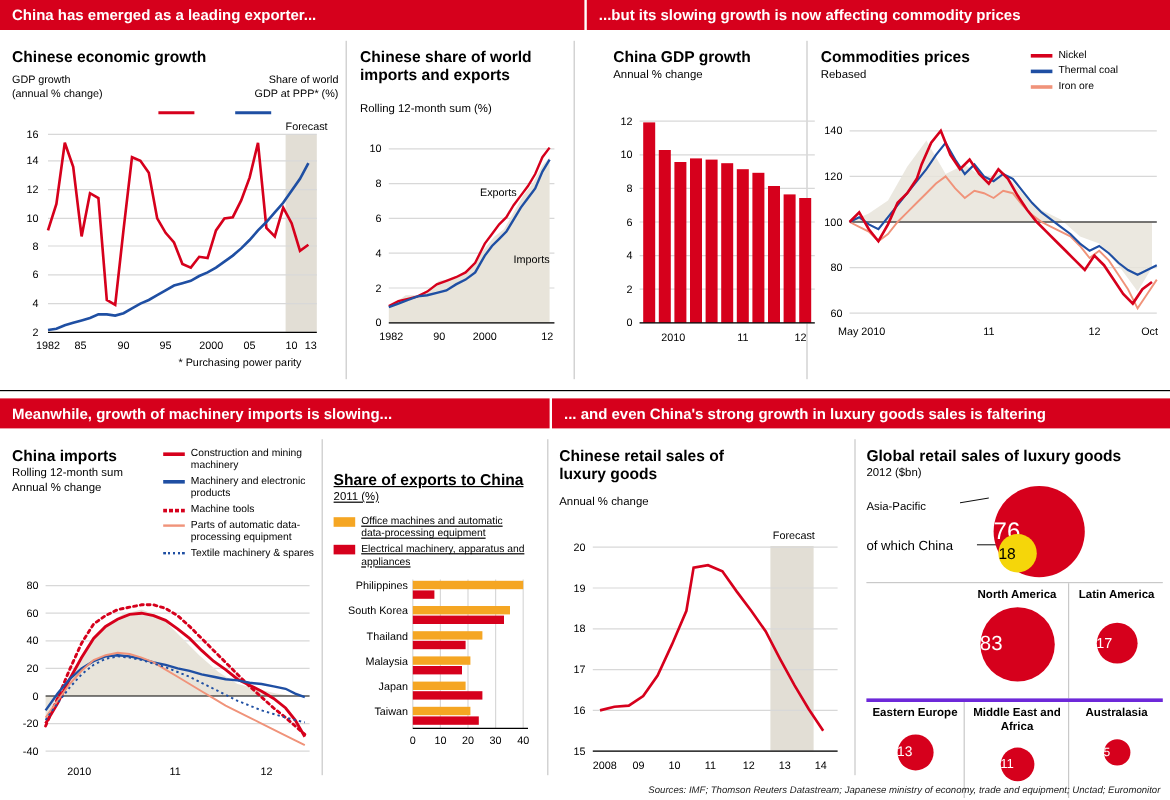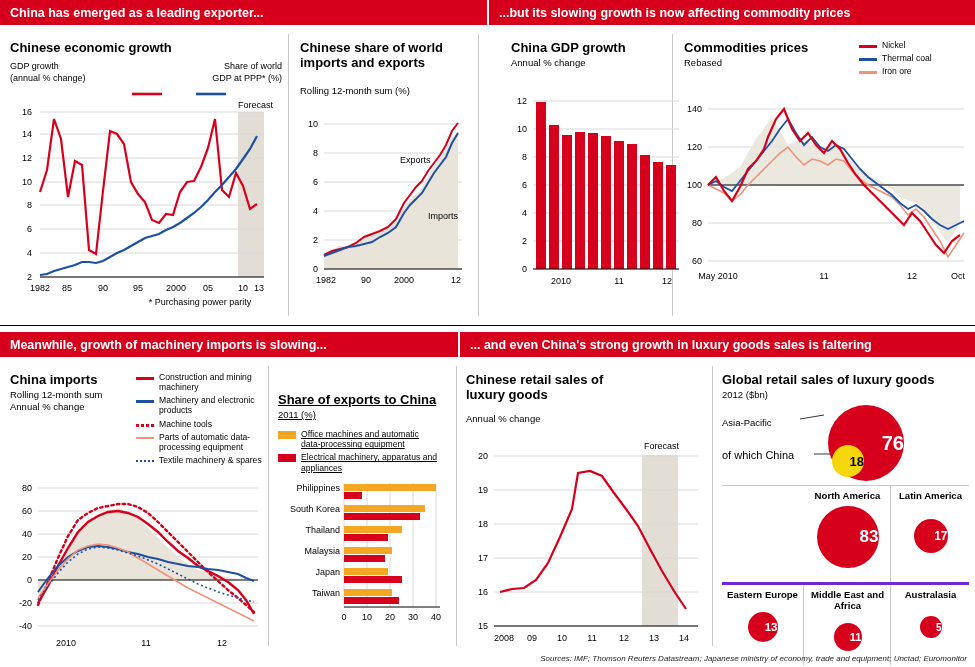--- a/index.html
+++ b/index.html
@@ -24,21 +24,21 @@
   .gl{stroke:#d8d8d8;stroke-width:1;}
   .tk{font-size:9px;fill:#000;font-family:"Liberation Sans",sans-serif;}
   .lbl{font-size:9px;fill:#000;font-family:"Liberation Sans",sans-serif;}
   .forecast{fill:#e2ded5;}
   .areafill{fill:#e8e4da;}
 
   .legitem{display:flex;align-items:flex-start;gap:5px;font-size:8.6px;line-height:1.18;margin-bottom:3px;}
   .swatch{flex:0 0 auto;width:18px;height:9px;position:relative;margin-top:1px;}
   .swatch i{position:absolute;left:0;right:0;top:4px;height:2.5px;display:block;}
 
-  .circle{border-radius:50%;background:#d6001c;color:#fff;display:flex;align-items:center;justify-content:flex-end;font-weight:bold;}
+  .circle{border-radius:50%;background:#d6001c;color:#fff;display:flex;align-items:center;justify-content:flex-start;font-weight:normal;}
   .gridcell{position:absolute;box-sizing:border-box;}
   .cellttl{font-size:9.6px;font-weight:bold;text-align:center;}
   .sources{position:absolute;right:8px;bottom:4px;font-size:8px;font-style:italic;color:#222;}
 </style>
 </head>
 <body>
 
 <div class="page">
 
   <div class="banner banner-l">

